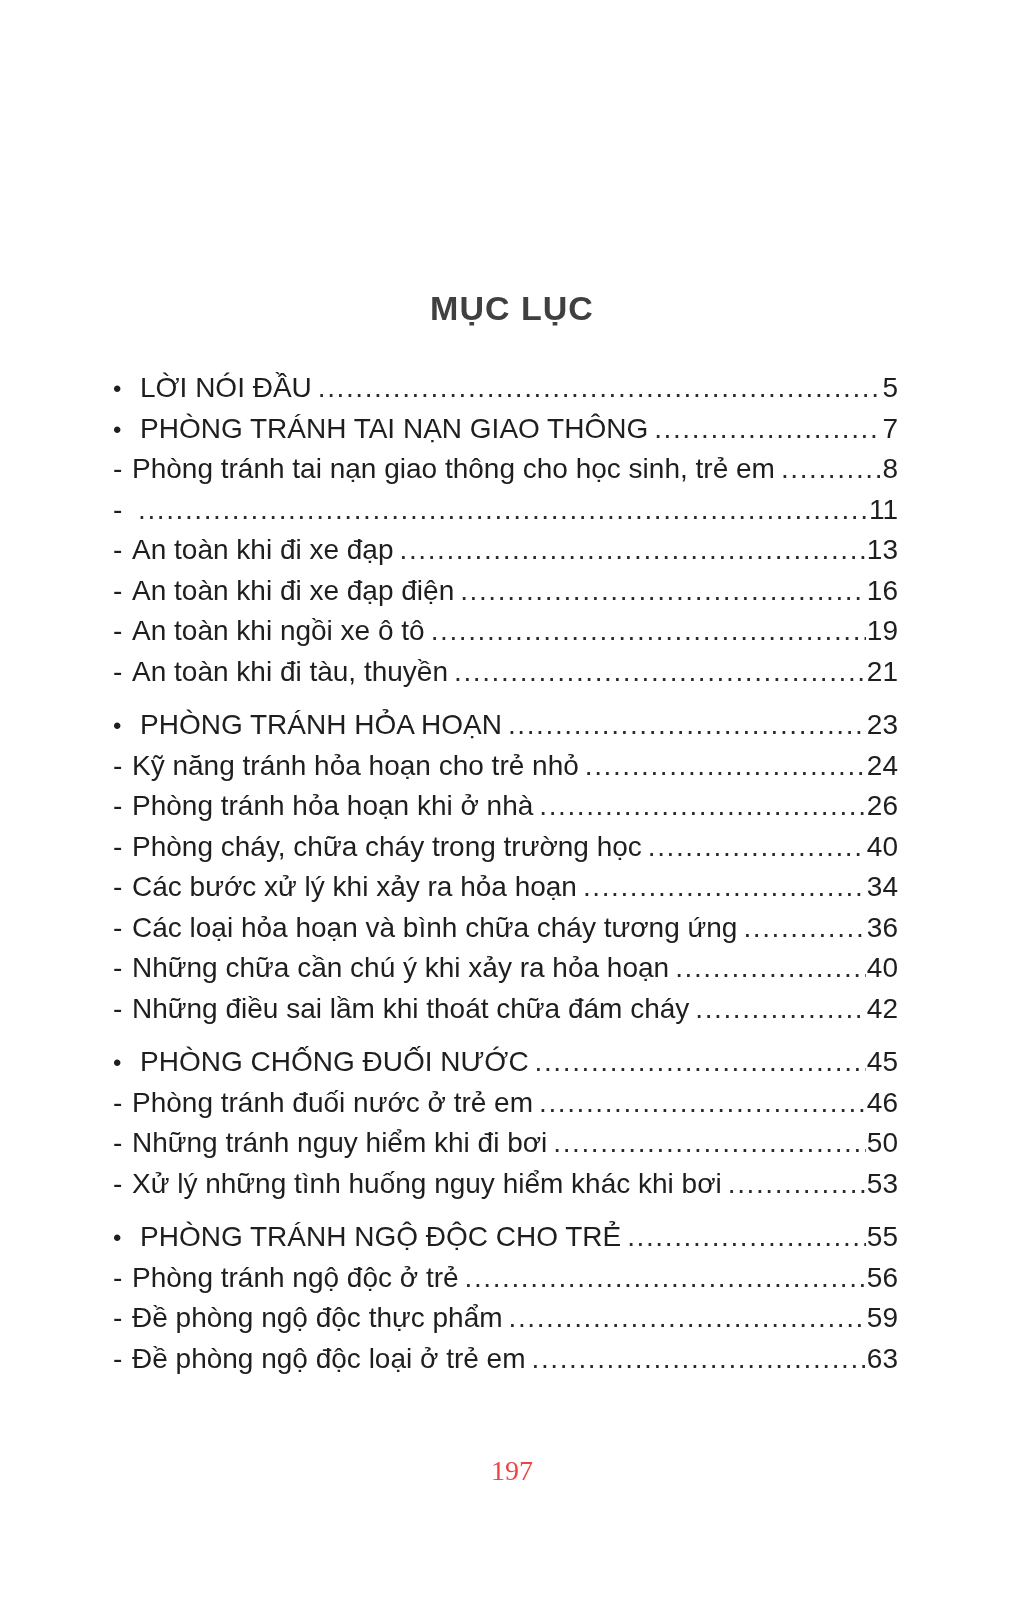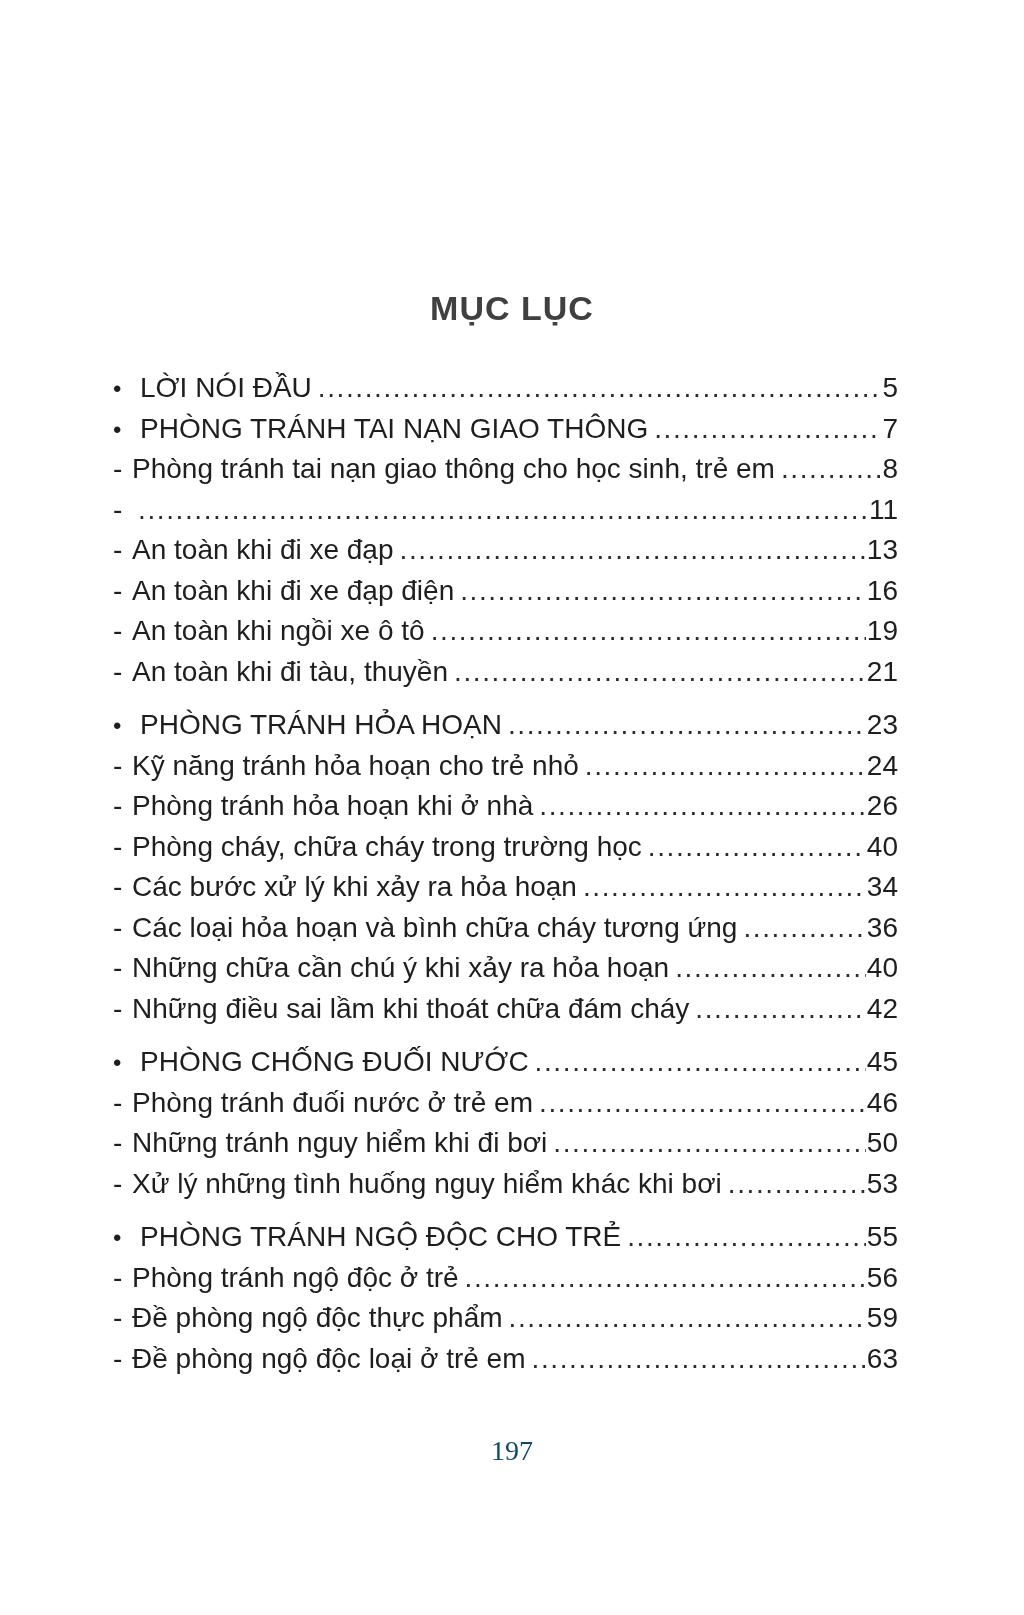--- a/index.html
+++ b/index.html
@@ -60,25 +60,25 @@
     white-space: nowrap;
     margin: 0 1px 0 6px;
     letter-spacing: 1.6px;
     color: #2a2a2a;
   }
   .pagenum {
     flex: 0 0 auto;
     text-align: right;
   }
   .footer-pagenum {
-    margin-top: 56px;
+    margin-top: 76px;
     text-align: center;
     font-family: "Liberation Serif", serif;
     font-size: 28px;
-    color: #0c4a6e;
+    color: #ef4444;
   }
 </style>
 </head>
 <body>
 
 <div class="page">
 
   <div class="doc-title">MỤC LỤC</div>
 
   <div class="toc" id="toc">

